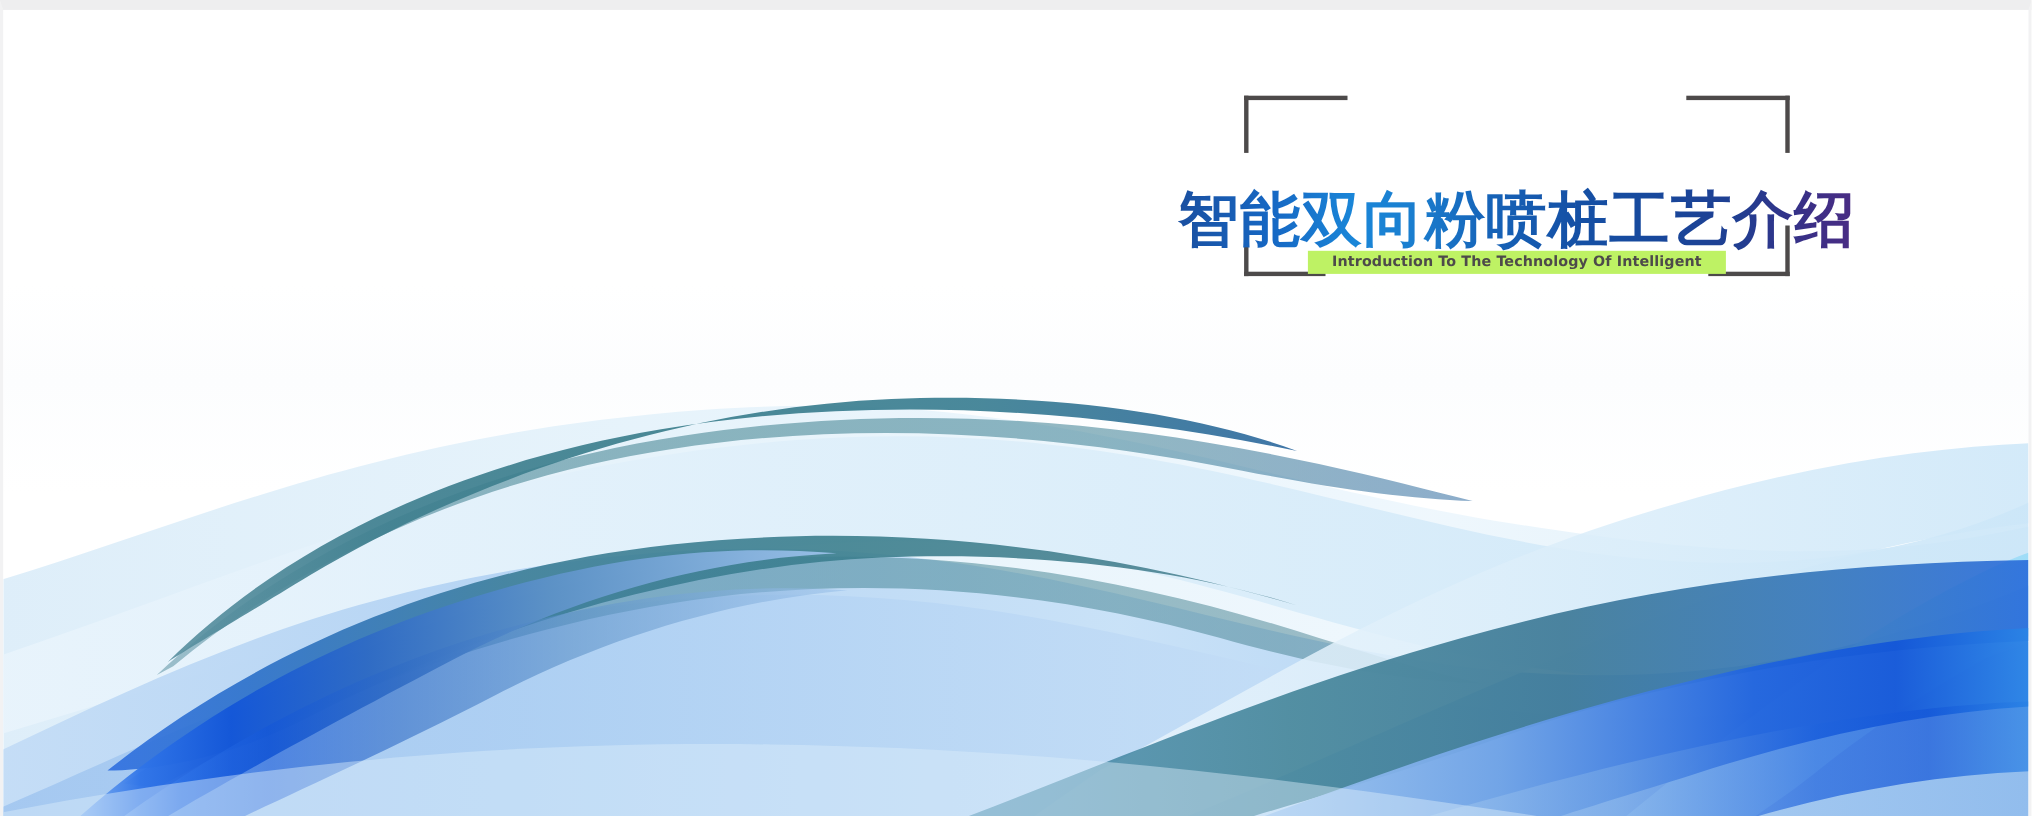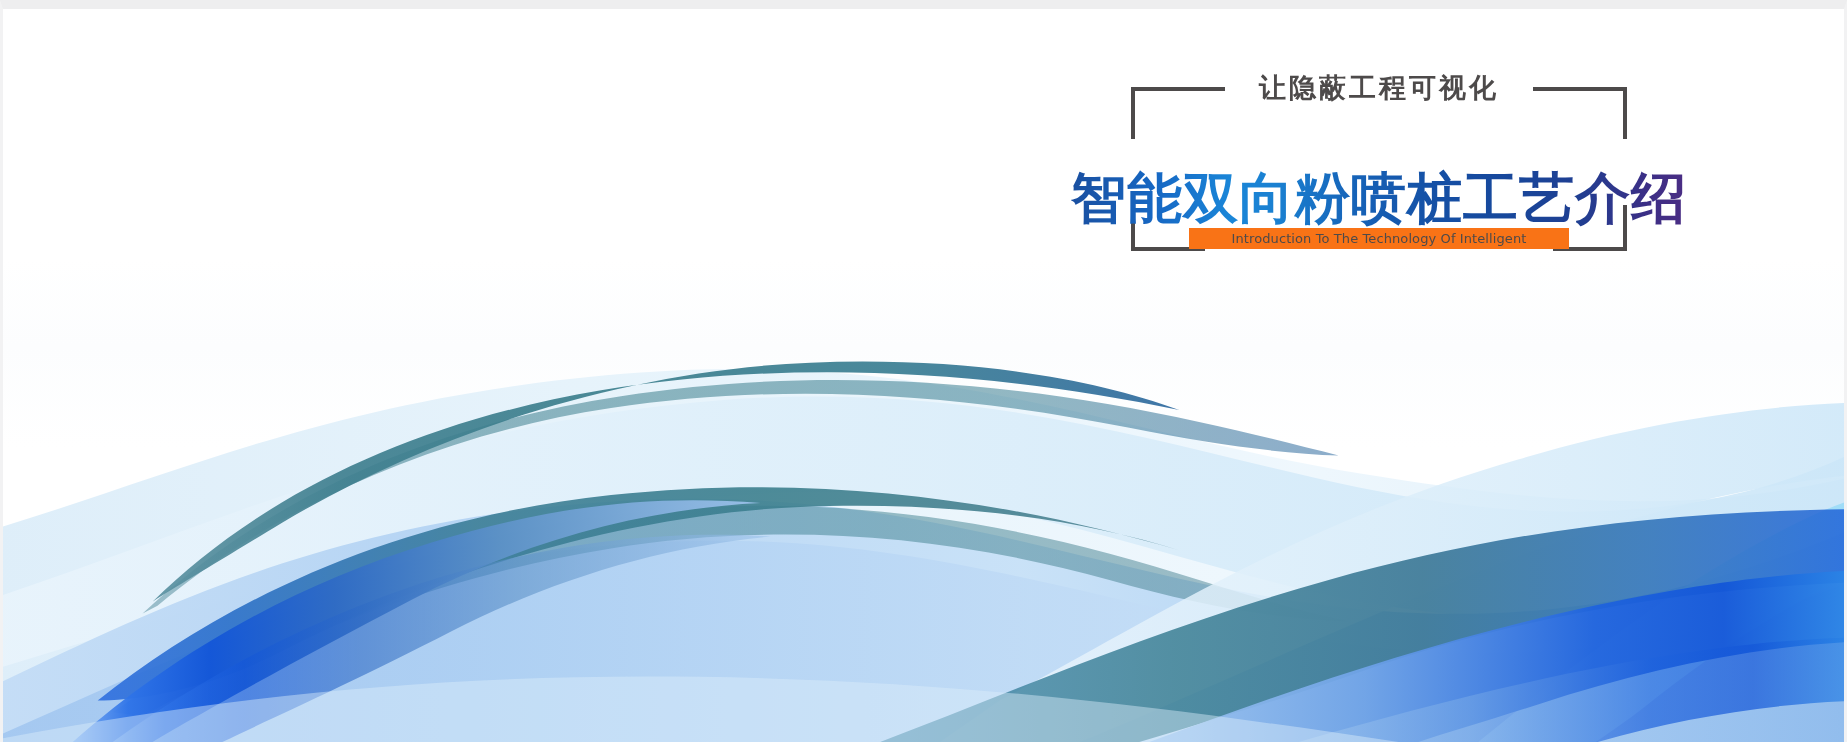--- a/index.html
+++ b/index.html
@@ -103,21 +103,21 @@
     line-height: 38px;
   }
 
   
   #headline {
     position: absolute;
     left: 50%;
     top: 62px;
     transform: translateX(-50%);
     white-space: nowrap;
-    font-family: Liberation Serif, serif;
+    font-family: Liberation Sans, sans-serif;
     font-size: 55px;
     font-weight: 700;
     letter-spacing: 1px;
     line-height: 66px;
     background-image: linear-gradient(90deg,
         #1a4fa0 0%,
         #1668c4 14%,
         #1a86d8 26%,
         #1a7fd0 34%,
         #1663b8 46%,
@@ -133,25 +133,25 @@
   }
 
   
   #subtitle {
     position: absolute;
     left: 50%;
     bottom: 8px;
     transform: translateX(-50%);
     width: 360px;
     text-align: center;
-    background: #f97316;
+    background: #bef264;
     padding: 2px 10px;
     font-family: "DejaVu Sans", "Liberation Sans", sans-serif;
     font-size: 13px;
-    font-weight: 400;
+    font-weight: 700;
     letter-spacing: 0.1px;
     color: #4d4a4a;
     line-height: 17px;
   }
   #subtitle .sub-line { display: block; white-space: nowrap; }
 </style>
 </head>
 <body>
 
 <div id="banner">
@@ -278,21 +278,20 @@
     <path d="M -20 742 C 200 700 420 672 700 676 C 980 680 1200 712 1400 742 Z" fill="#dceefa" opacity="0.45"></path>
   </svg>
 
   <div id="title-block">
 
     <span class="bracket" id="bracket-tl"></span>
     <span class="bracket" id="bracket-tr"></span>
     <span class="bracket" id="bracket-bl"></span>
     <span class="bracket" id="bracket-br"></span>
 
-    <div id="kicker">让隐蔽工程可视化</div>
 
     <h1 id="headline">智能双向粉喷桩工艺介绍</h1>
 
     <div id="subtitle">
       <span class="sub-line">Introduction To The Technology Of Intelligent</span>
     </div>
 
   </div>
 
 </div>

